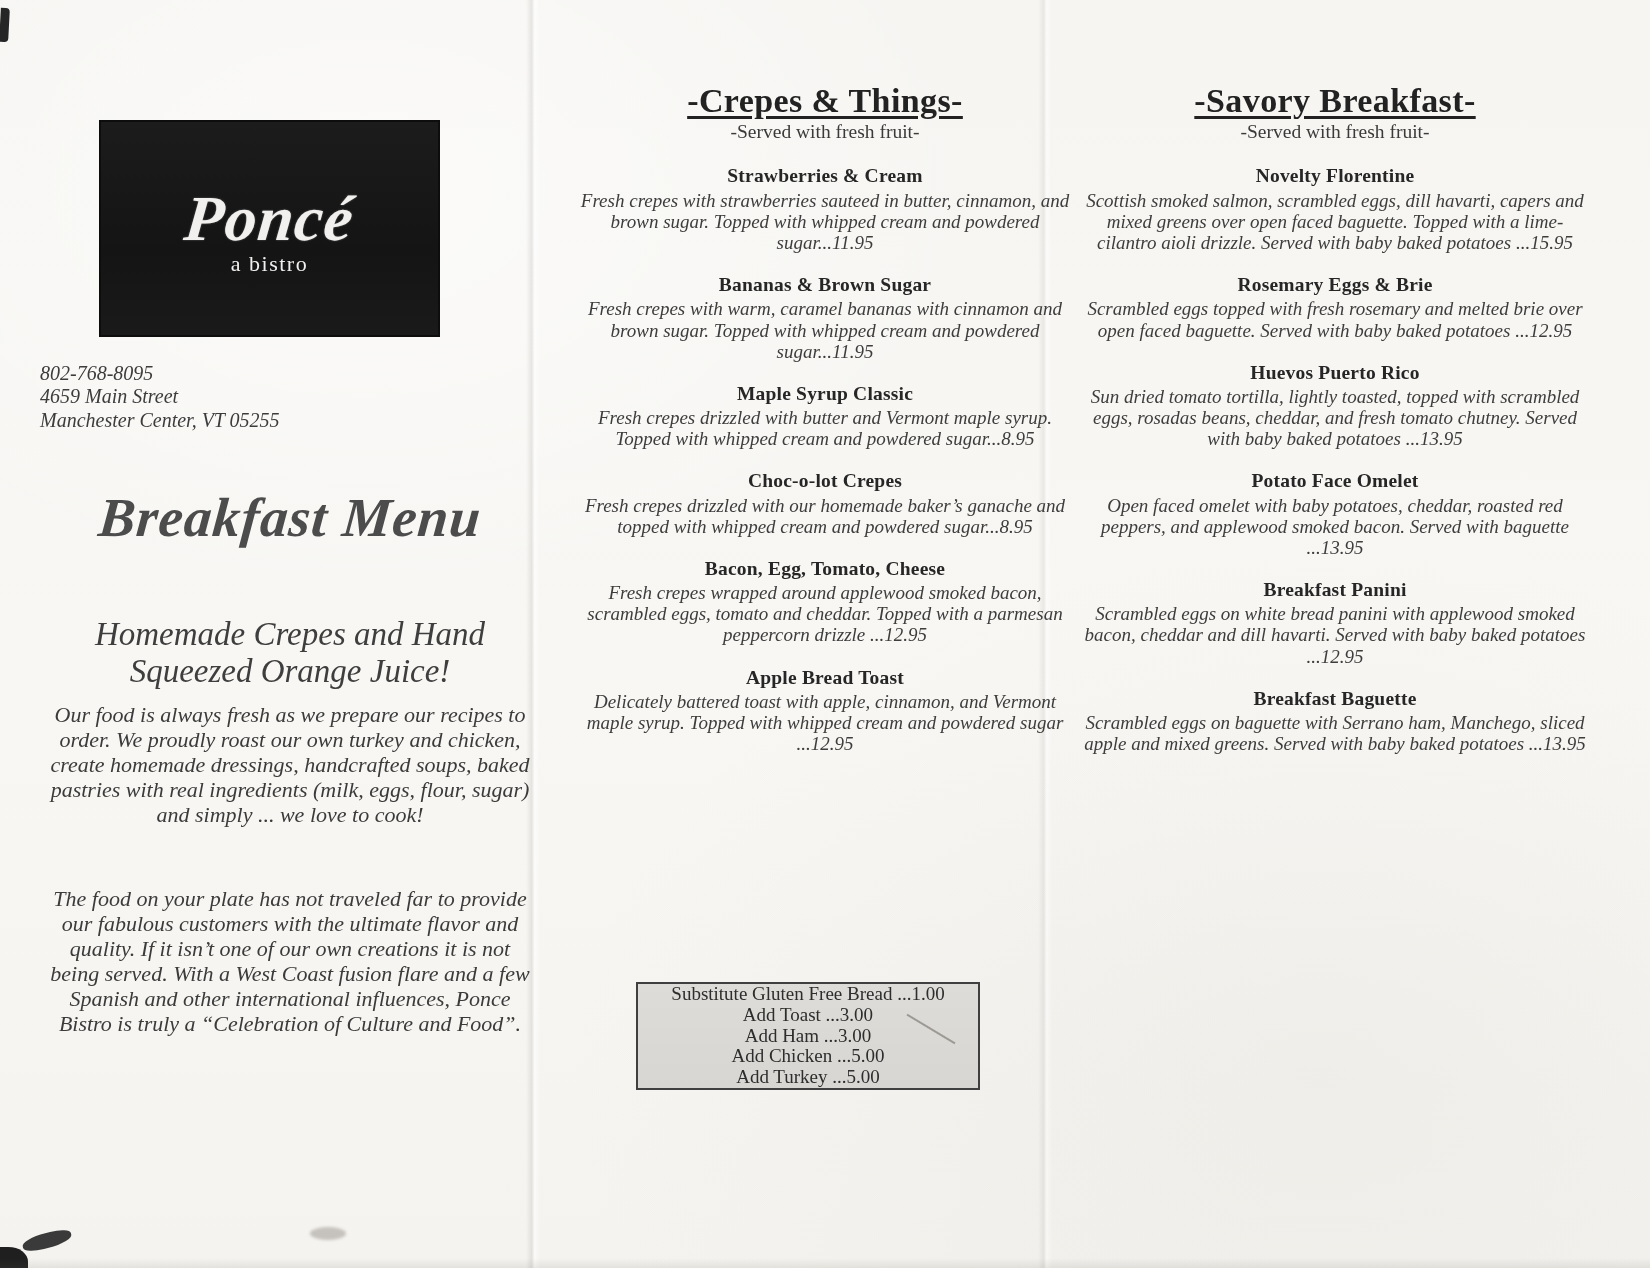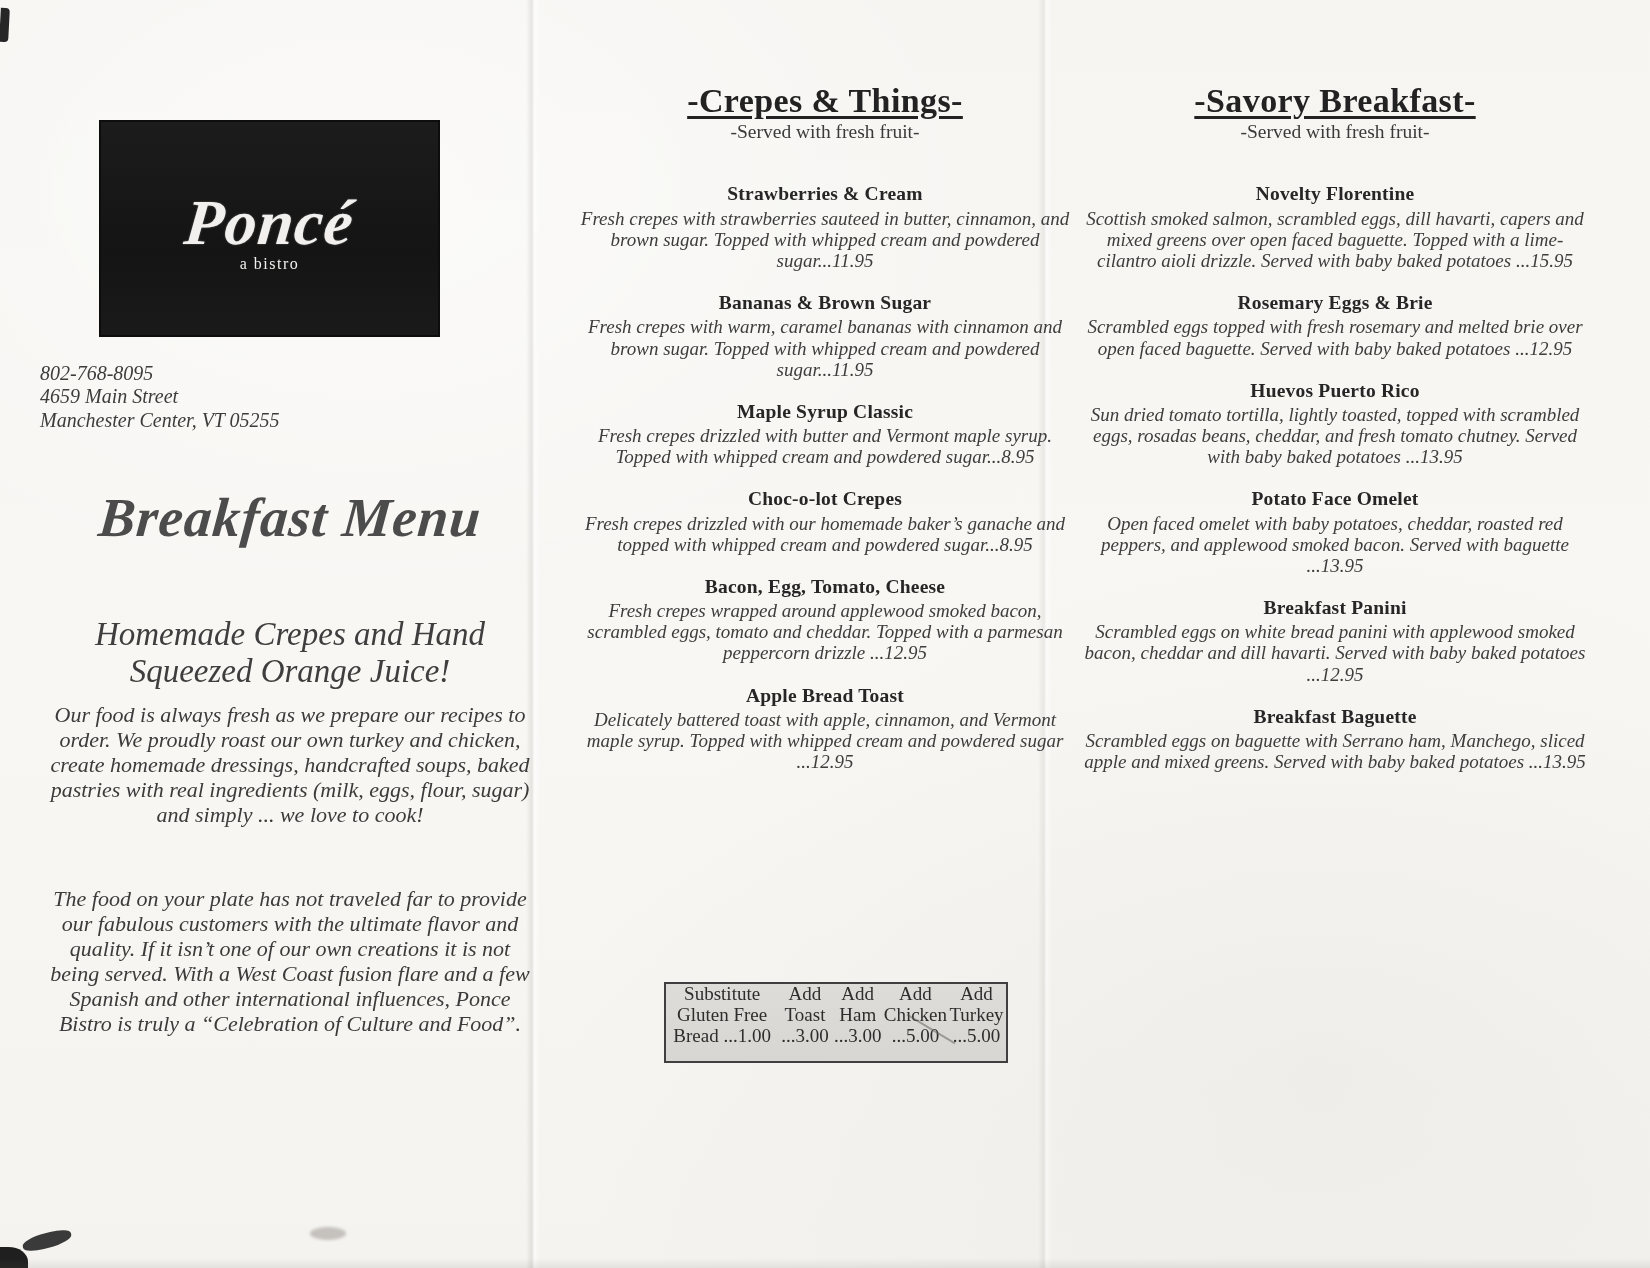--- a/index.html
+++ b/index.html
@@ -24,21 +24,21 @@
     background:linear-gradient(180deg,#1c1c1c,#141414 60%,#1a1a1a);
     box-shadow:0 0 0 2px #0d0d0d inset;
     display:flex;flex-direction:column;align-items:center;justify-content:center;
     text-align:center;color:#f1f0ee;
   }
   .logo-name{
     font-size:64px;font-style:italic;font-weight:bold;letter-spacing:1px;
     transform:skewX(-6deg);line-height:1;margin-top:6px;
     text-shadow:0 0 2px rgba(255,255,255,.35);
   }
-  .logo-tagline{font-size:16px;letter-spacing:1.5px;}
+  .logo-tagline{font-size:22px;letter-spacing:1.5px;}
 
   .contact{
     position:absolute;left:40px;top:362px;width:500px;text-align:left;
     font-style:italic;font-size:20px;line-height:1.17;color:#3c3c3c;
     white-space:pre-line;
   }
 
   .intro-title{
     position:absolute;left:40px;top:490px;width:500px;text-align:center;
     font-size:55px;font-style:italic;font-weight:bold;color:#4c4c4c;
@@ -56,31 +56,31 @@
   .intro-para.p2{top:886px;}
 
   
   .col{position:absolute;top:82px;text-align:center;}
   .col-mid{left:575px;width:500px;}
   .col-right{left:1078px;width:514px;}
   .section-heading{
     font-size:34px;font-weight:bold;color:#222;letter-spacing:.4px;line-height:1.1;
     text-decoration:underline;text-decoration-thickness:2.5px;text-underline-offset:4px;
   }
-  .section-note{font-size:19.5px;color:#3a3a3a;margin-top:2px;margin-bottom:40px;}
+  .section-note{font-size:19.5px;color:#3a3a3a;margin-top:2px;margin-bottom:22px;}
   .menu-item{margin-bottom:21px;}
   .item-name{font-size:19.5px;font-weight:bold;color:#262626;margin-bottom:2px;letter-spacing:.2px;line-height:1.15;}
   .item-desc{font-size:19px;font-style:italic;line-height:1.11;color:#3d3d3d;}
 
   
   .addon-box{
-    position:absolute;left:664px;top:982px;width:344px;height:81px;
+    position:absolute;left:636px;top:982px;width:344px;height:108px;
     background:linear-gradient(180deg,#dddcd8,#d7d6d2);
     border:2px solid #3f3f3f;box-sizing:border-box;
-    display:flex;flex-direction:row;justify-content:center;
+    display:flex;flex-direction:column;justify-content:center;
     text-align:center;font-size:19px;line-height:1.1;color:#2d2d2d;
   }
 
   
   .artifact{position:absolute;pointer-events:none;}
   .mark-top-left{left:0;top:8px;width:9px;height:34px;background:#262626;border-radius:0 4px 4px 0;transform:rotate(3deg);}
   .mark-bottom-left-a{left:22px;top:1233px;width:50px;height:15px;background:#3a3a3a;border-radius:50% 40% 50% 40%;transform:rotate(-14deg);}
   .mark-bottom-left-b{left:0;top:1247px;width:28px;height:21px;background:#1f1f1f;border-radius:0 70% 0 0;}
   .smudge-bottom{left:310px;top:1227px;width:36px;height:13px;background:rgba(120,114,108,.38);border-radius:50%;filter:blur(1.5px);}
   .scratch{left:903px;top:1028px;width:56px;height:2px;background:rgba(95,90,84,.5);transform:rotate(31deg);filter:blur(.4px);}

